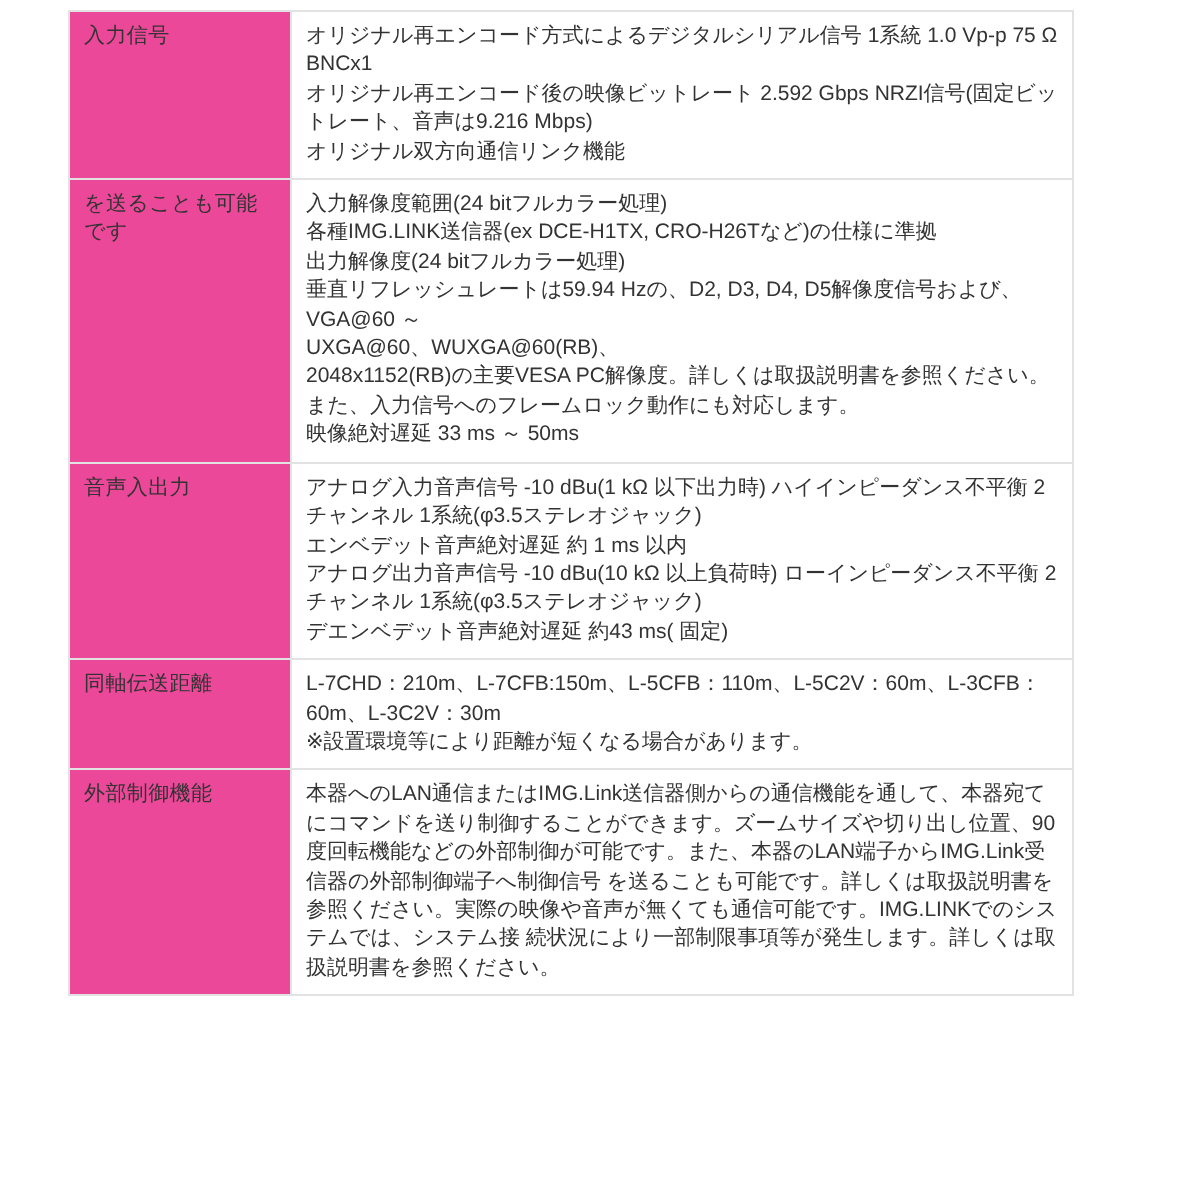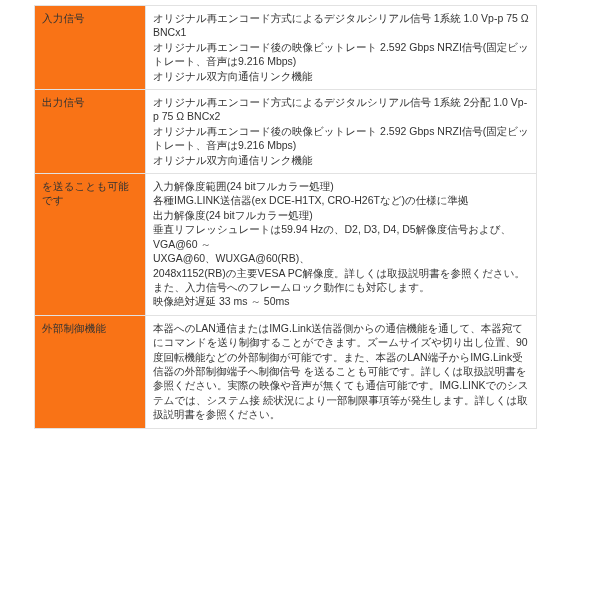--- a/index.html
+++ b/index.html
@@ -27,55 +27,61 @@
     font-size: 10.5px;
     line-height: 14.4px;
     vertical-align: top;
     text-align: left;
     padding: 5px 7px 6px 7px;
     white-space: pre-line;
     word-break: break-word;
   }
   table.spec-table th {
     width: 111px;
-    background: #f97316;
+    background: #ec4899;
     font-weight: normal;
     letter-spacing: 0.2px;
   }
   table.spec-table td {
     background: #ffffff;
   }
 </style>
 </head>
 <body>
 
 <div class="page">
   <table class="spec-table">
     <tbody>
       <tr>
         <th>入力信号</th>
         <td>オリジナル再エンコード方式によるデジタルシリアル信号 1系統 1.0 Vp-p 75 Ω BNCx1
 オリジナル再エンコード後の映像ビットレート 2.592 Gbps NRZI信号(固定ビットレート、音声は9.216 Mbps)
 オリジナル双方向通信リンク機能</td>
       </tr>
       <tr>
-        <th>出力信号</th>
-        <td>オリジナル再エンコード方式によるデジタルシリアル信号 1系統 2分配 1.0 Vp-p 75 Ω BNCx2
-オリジナル再エンコード後の映像ビットレート 2.592 Gbps NRZI信号(固定ビットレート、音声は9.216 Mbps)
-オリジナル双方向通信リンク機能</td>
-      </tr>
-      <tr>
         <th>を送ることも可能です</th>
         <td>入力解像度範囲(24 bitフルカラー処理)
 各種IMG.LINK送信器(ex DCE-H1TX, CRO-H26Tなど)の仕様に準拠
 出力解像度(24 bitフルカラー処理)
 垂直リフレッシュレートは59.94 Hzの、D2, D3, D4, D5解像度信号および、VGA@60 ～
 UXGA@60、WUXGA@60(RB)、
 2048x1152(RB)の主要VESA PC解像度。詳しくは取扱説明書を参照ください。また、入力信号へのフレームロック動作にも対応します。
 映像絶対遅延 33 ms ～ 50ms</td>
+      </tr>
+      <tr>
+        <th>音声入出力</th>
+        <td>アナログ入力音声信号 -10 dBu(1 kΩ 以下出力時) ハイインピーダンス不平衡 2チャンネル 1系統(φ3.5ステレオジャック)
+エンベデット音声絶対遅延 約 1 ms 以内
+アナログ出力音声信号 -10 dBu(10 kΩ 以上負荷時) ローインピーダンス不平衡 2チャンネル 1系統(φ3.5ステレオジャック)
+デエンベデット音声絶対遅延 約43 ms( 固定)</td>
+      </tr>
+      <tr>
+        <th>同軸伝送距離</th>
+        <td>L-7CHD：210m、L-7CFB:150m、L-5CFB：110m、L-5C2V：60m、L-3CFB：60m、L-3C2V：30m
+※設置環境等により距離が短くなる場合があります。</td>
       </tr>
       <tr>
         <th>外部制御機能</th>
         <td>本器へのLAN通信またはIMG.Link送信器側からの通信機能を通して、本器宛てにコマンドを送り制御することができます。ズームサイズや切り出し位置、90度回転機能などの外部制御が可能です。また、本器のLAN端子からIMG.Link受信器の外部制御端子へ制御信号 を送ることも可能です。詳しくは取扱説明書を参照ください。実際の映像や音声が無くても通信可能です。IMG.LINKでのシステムでは、システム接 続状況により一部制限事項等が発生します。詳しくは取扱説明書を参照ください。</td>
       </tr>
 
     </tbody>
   </table>
 </div>
 

